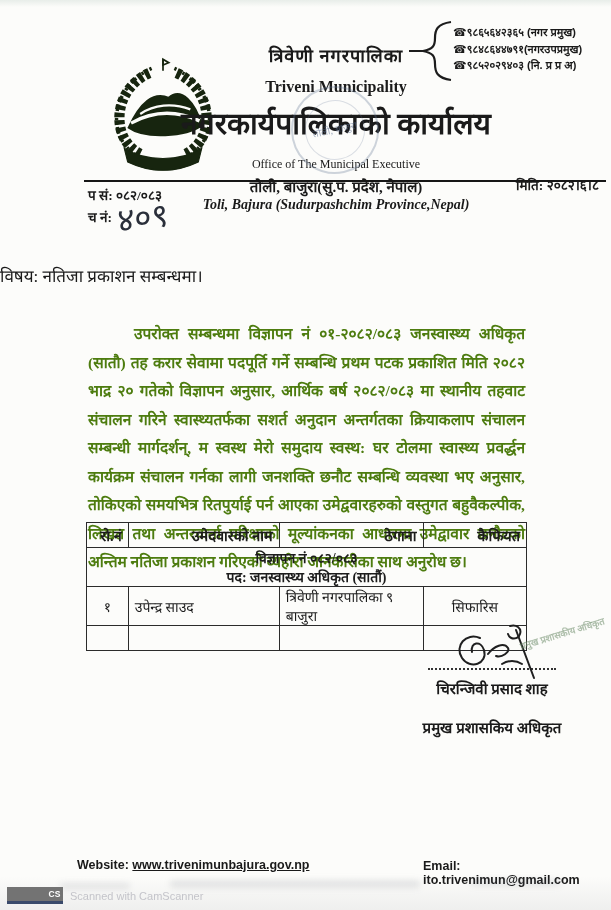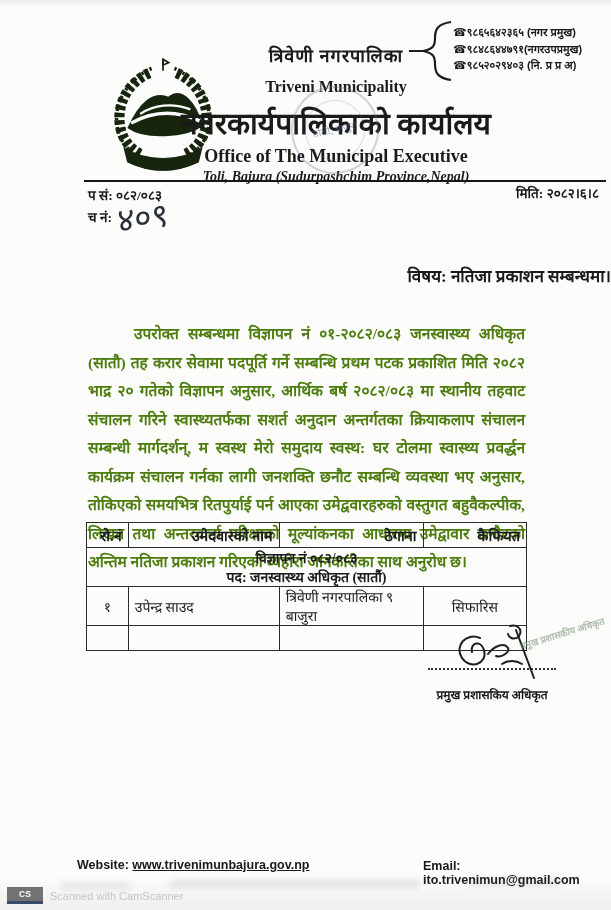--- a/index.html
+++ b/index.html
@@ -18,21 +18,21 @@
   }
 
   
   .emblem{position:absolute;left:106px;top:56px;width:114px;height:116px;}
   .title-block{
     position:absolute;left:160px;top:40px;width:352px;text-align:center;
   }
   .t-np-1{font-size:18px;font-weight:bold;line-height:32px;letter-spacing:1px;}
   .t-en-1{font-size:16px;font-weight:bold;line-height:26px;margin-top:2px;}
   .t-np-2{font-size:30px;font-weight:bold;line-height:36px;margin-top:6px;}
-  .t-en-2{font-size:18px;font-weight:bold;line-height:24px;margin-top:2px;}
+  .t-en-2{font-size:12px;font-weight:normal;line-height:24px;margin-top:10px;}
   .t-np-3{font-size:15px;font-weight:bold;line-height:18px;margin-top:2px;}
   .t-en-3{font-size:14px;font-weight:bold;line-height:18px;font-style:italic;}
 
   .phone-block{
     position:absolute;right:6px;top:24px;width:152px;text-align:left;
   }
   .phone-line{font-size:11px;font-weight:bold;line-height:16.5px;white-space:nowrap;
     font-family:"Liberation Sans","DejaVu Sans",sans-serif;}
   .phone-brace{position:absolute;right:158px;top:20px;width:46px;height:62px;}
 
@@ -46,30 +46,30 @@
     width:58px;height:58px;border-radius:50%;border:1px solid rgba(95,115,145,0.22);
     display:flex;align-items:center;justify-content:center;
     font-size:10px;color:rgba(85,105,140,0.55);text-align:center;line-height:12px;
   }
 
   .header-rule{position:absolute;left:84px;top:180px;width:522px;height:0;
     border-top:2px solid #161616;}
 
   
   .meta-ref{position:absolute;left:88px;top:186px;font-size:13.5px;font-weight:bold;}
-  .meta-date{position:absolute;right:12px;top:184px;font-size:13.5px;font-weight:bold;}
+  .meta-date{position:absolute;right:12px;top:176px;font-size:13.5px;font-weight:bold;}
   .meta-chn{position:absolute;left:88px;top:208px;font-size:13.5px;font-weight:bold;}
   .hand-number{
     position:absolute;left:117px;top:194px;font-size:33px;color:#2a2f3a;
     transform:rotate(-7deg) skewX(-6deg);font-family:"DejaVu Serif",serif;
   }
 
   
-  .subject{position:absolute;left:12px;right:0;top:264px;text-align:right;
-    font-size:17px;font-weight:bold;}
+  .subject{position:absolute;left:0;right:0;top:264px;text-align:left;
+    font-size:17px;font-weight:normal;}
 
   
   .body-par{
     position:absolute;left:88px;top:320px;width:437px;
     font-size:15.5px;line-height:28.5px;text-align:justify;text-indent:46px;
     font-weight:bold;color:#4d7c0f;
   }
 
   
   .result-table{
@@ -95,44 +95,45 @@
   .sig-block{position:absolute;left:392px;top:622px;width:200px;text-align:center;}
   .sig-scribble{position:absolute;left:58px;top:-2px;width:110px;height:62px;}
   .sig-stamp-text{
     position:absolute;left:108px;top:24px;width:130px;
     transform:rotate(-17deg);transform-origin:left center;
     color:rgba(110,140,105,0.55);font-size:9.5px;white-space:nowrap;font-weight:bold;
   }
   .sig-dots{display:inline-block;margin-top:40px;width:128px;
     border-bottom:2.5px dotted #333;height:6px;}
   .sig-name{font-size:15px;font-weight:bold;margin-top:4px;}
-  .sig-title{font-size:12px;font-weight:bold;margin-top:12px;}
+  .sig-title{font-size:15px;font-weight:bold;margin-top:19px;}
 
   
   .footer-web{position:absolute;left:77px;top:858px;font-size:12.5px;font-weight:bold;
     font-family:"Liberation Sans","DejaVu Sans",sans-serif;}
   .footer-web .url{text-decoration:underline;}
   .footer-email{position:absolute;left:423px;top:859px;font-size:12.5px;font-weight:bold;
     font-family:"Liberation Sans","DejaVu Sans",sans-serif;}
 
   
   .scan-bottom-band{
     position:absolute;left:0;right:0;bottom:0;height:34px;
     background:linear-gradient(to bottom, rgba(120,122,132,0), rgba(120,122,132,0.10));
   }
   .smudge{position:absolute;background:rgba(95,100,115,0.14);filter:blur(3px);border-radius:3px;}
   .sm1{left:170px;top:880px;width:250px;height:8px;}
   .sm2{left:470px;top:879px;width:90px;height:7px;}
   .sm3{left:60px;top:883px;width:70px;height:6px;}
   .cam-mark{position:absolute;left:7px;top:887px;display:flex;align-items:center;gap:7px;}
   .cam-badge{
-    width:36px;height:14px;background:#737373;color:#ffffff;font-size:8.5px;font-weight:bold;
+    width:17px;height:14px;background:#737373;color:#ffffff;font-size:8.5px;font-weight:bold;
     display:flex;align-items:center;justify-content:center;
     font-family:"Liberation Sans","DejaVu Sans",sans-serif;
     border-bottom:3px solid #3a4a6b;
+    padding-left:39px;
   }
   .cam-text{color:#c4c4ca;font-size:11px;
     font-family:"Liberation Sans","DejaVu Sans",sans-serif;}
 </style>
 </head>
 <body>
 
 <div class="sheet">
   <div class="scan-top-edge"></div>
 
@@ -156,20 +157,21 @@
         <path d="M16 80 C35 92 65 92 84 80 L81 92 C60 102 40 102 19 92 Z" stroke-width="1"></path>
       </g>
     </svg>
   </div>
 
   <div class="title-block">
     <div class="t-np-1">त्रिवेणी नगरपालिका</div>
     <div class="t-en-1">Triveni Municipality</div>
     <div class="t-np-2">नगरकार्यपालिकाको कार्यालय</div>
     <div class="t-en-2">Office of The Municipal Executive</div>
+    <div class="t-np-3">तोली, बाजुरा(सु.प. प्रदेश, नेपाल)</div>
     <div class="t-en-3">Toli, Bajura (Sudurpashchim Province,Nepal)</div>
   </div>
 
   <div class="hstamp">
     <div class="hstamp-inner">तोली, बाजुरा</div>
   </div>
 
   <div class="phone-brace">
     <svg viewBox="0 0 46 62" width="46" height="62">
       <path d="M44 2 C30 4 28 10 28 18 C28 26 26 29 16 31 C26 33 28 36 28 44 C28 52 30 58 44 60" fill="none" stroke="#1c1c1c" stroke-width="2.2"></path>
@@ -247,20 +249,21 @@
           <path d="M30 18 C16 12 4 26 12 38 C20 50 38 44 34 30 C31 20 20 22 22 32"></path>
           <path d="M38 34 C44 26 54 22 58 28 C60 32 52 38 46 36"></path>
           <path d="M60 6 C66 4 72 8 70 14 C68 20 60 20 58 14"></path>
           <path d="M66 10 L84 58"></path>
           <path d="M52 44 C58 40 66 40 72 44"></path>
         </g>
       </svg>
     </div>
     <div class="sig-stamp-text">प्रमुख प्रशासकीय अधिकृत</div>
     <span class="sig-dots"></span>
+    <div class="sig-name">चिरन्जिवी प्रसाद शाह</div>
     <div class="sig-title">प्रमुख प्रशासकिय अधिकृत</div>
   </div>
 
   <div class="footer-web">
     <span>Website:</span>
     <span class="url">www.trivenimunbajura.gov.np</span>
   </div>
   <div class="footer-email">
     <span>Email:</span>
     <span>ito.trivenimun@gmail.com</span>

